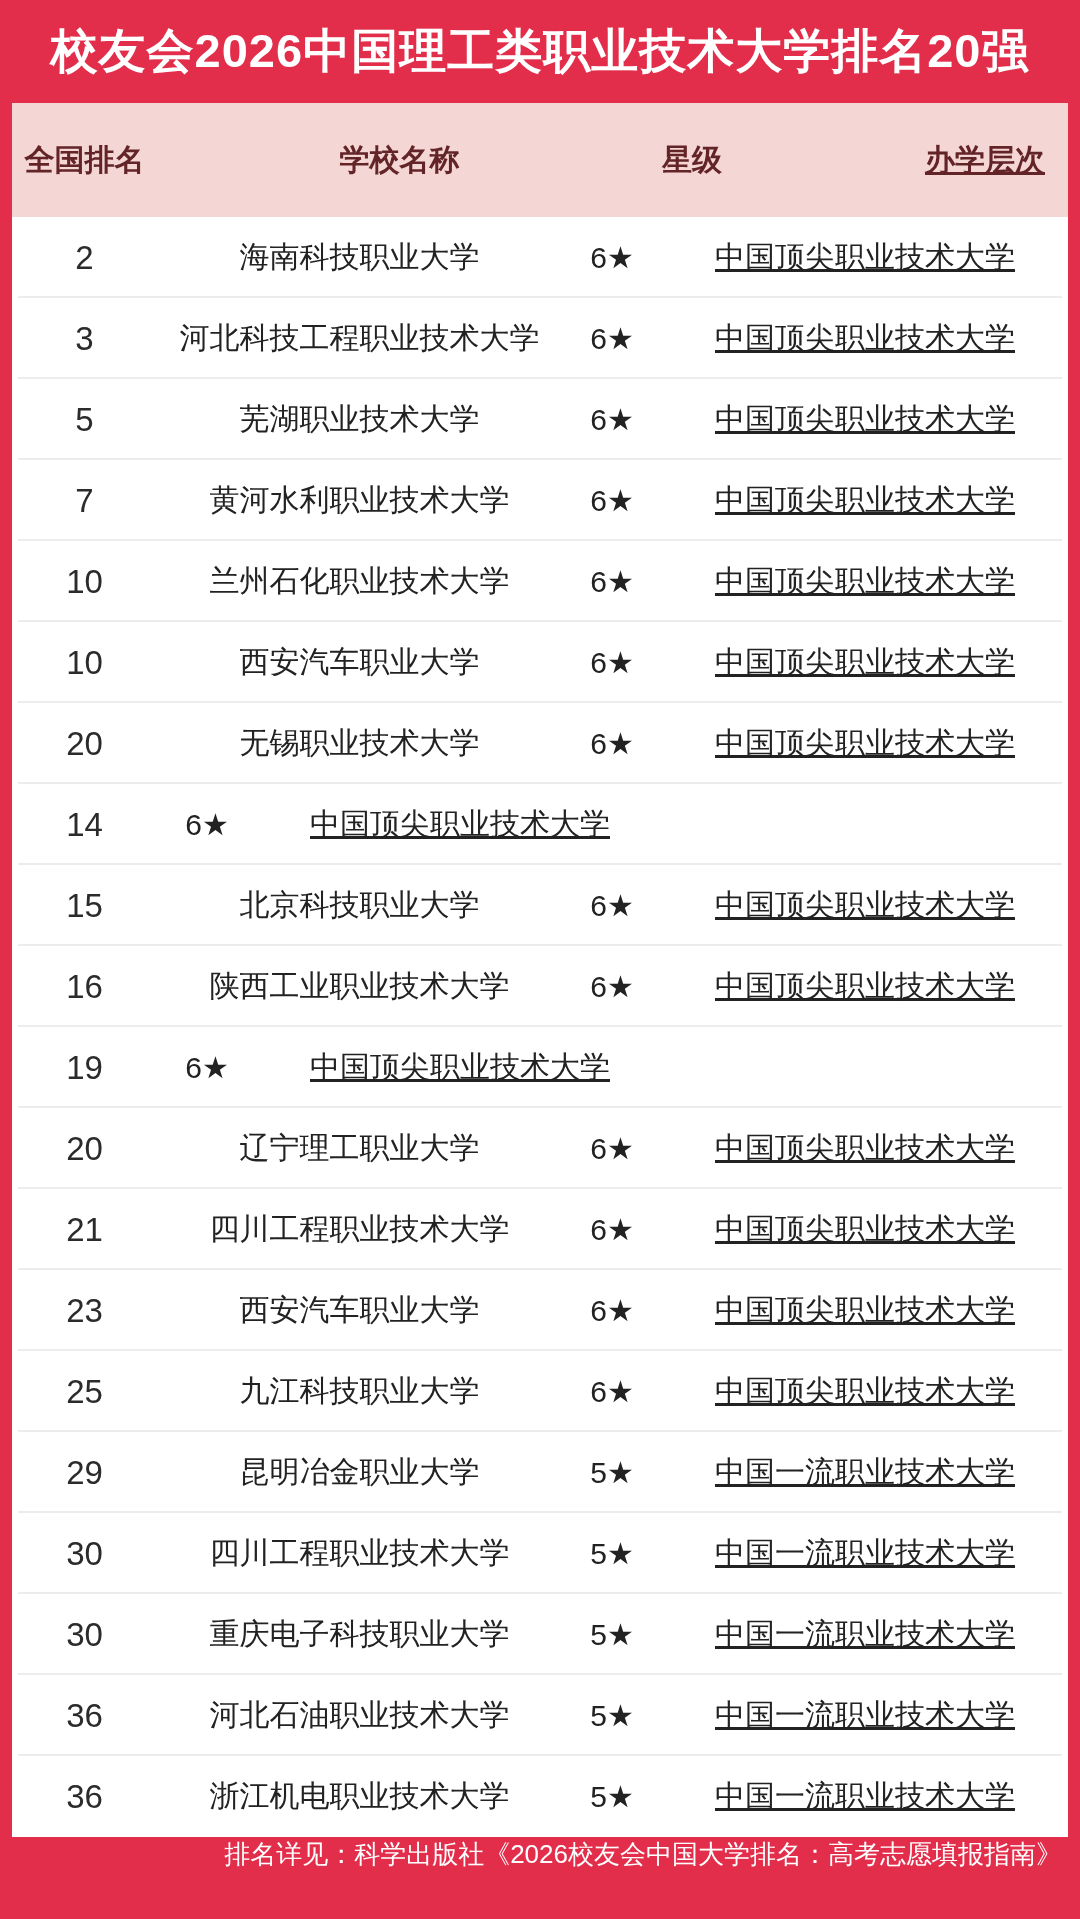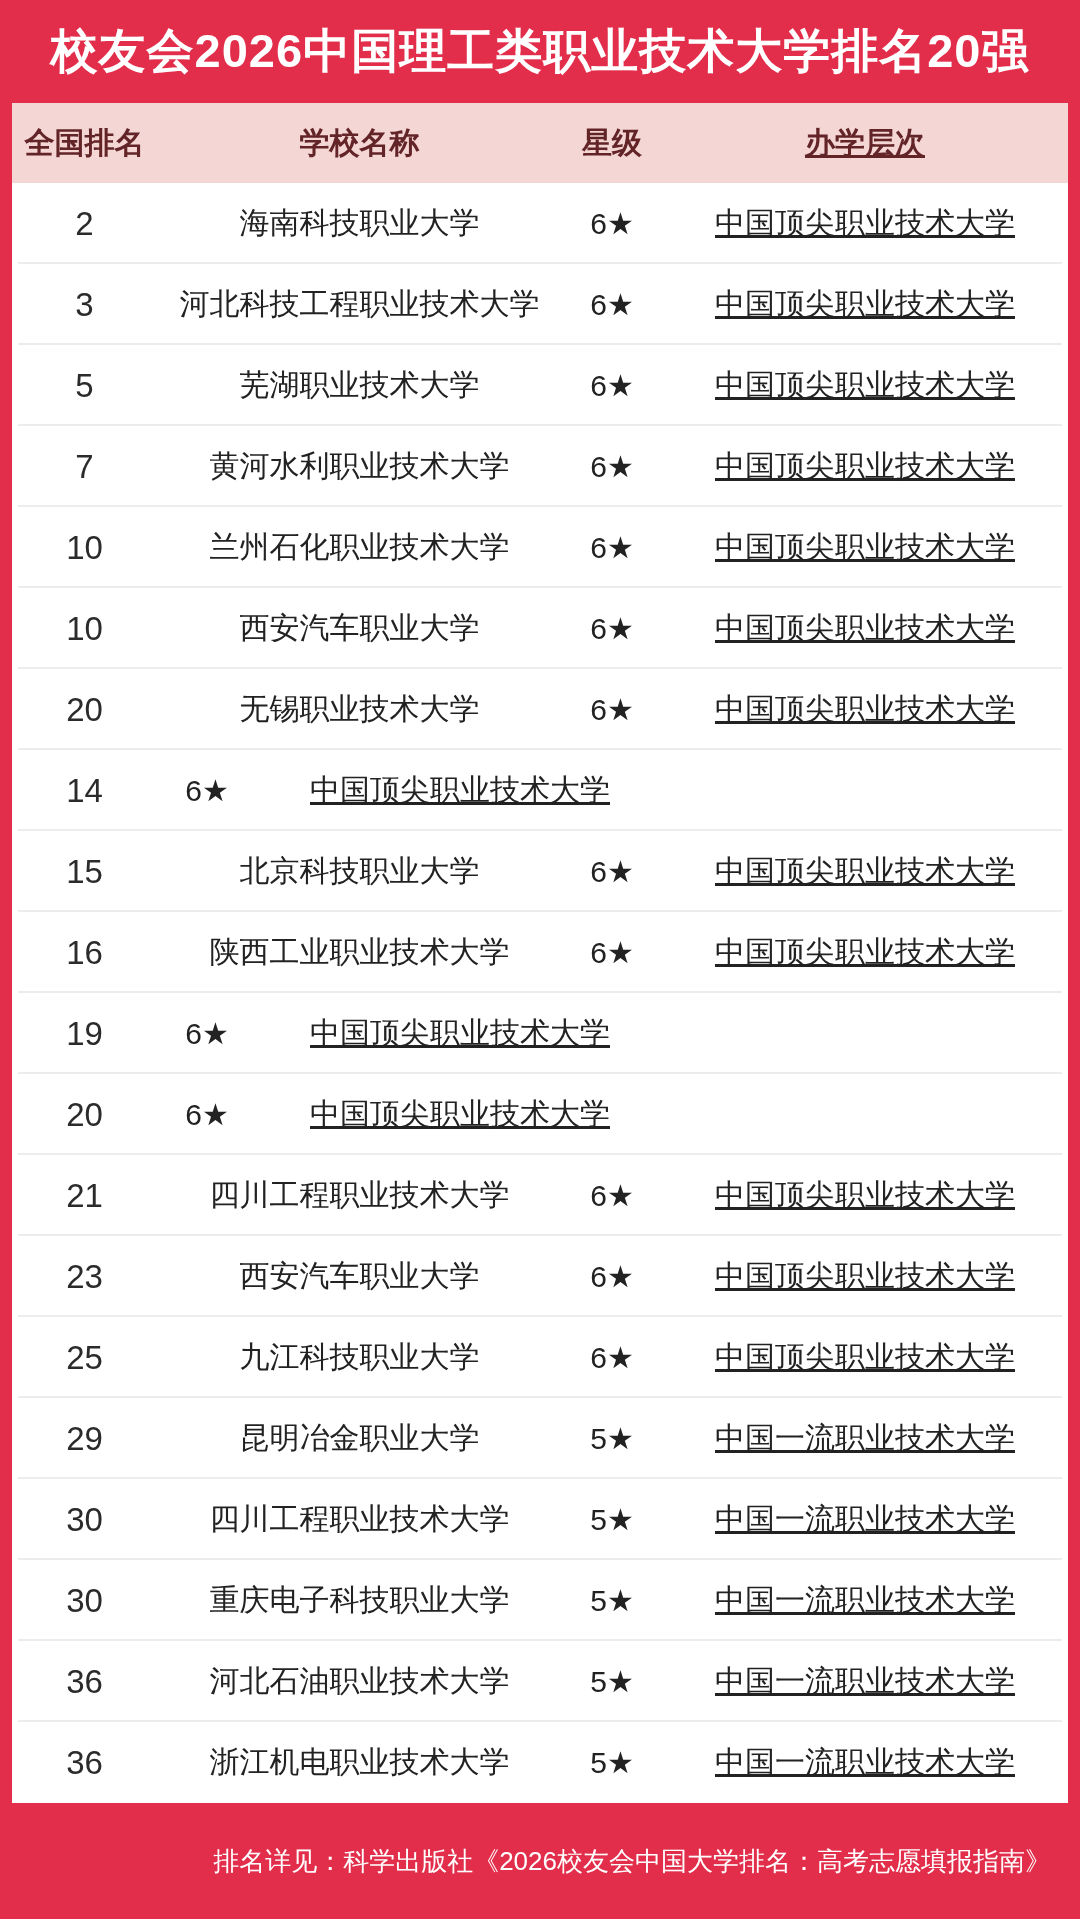--- a/index.html
+++ b/index.html
@@ -29,29 +29,30 @@
   }
   .title-bar h1 {
     margin: 0;
     color: var(--title-text, #FFFFFF);
     font-size: 47px;
     font-weight: bold;
     letter-spacing: 1px;
     white-space: nowrap;
   }
   .header-row {
-    height: 80px;
+    height: 114px;
     flex: none;
     margin: 0 12px;
     background: var(--header-pink, #F4D6D4);
     display: flex;
     align-items: center;
     color: var(--header-text, #632428);
     font-weight: bold;
     font-size: 30px;
+    gap: 40px;
   }
   .table-body {
     flex: none;
     margin: 0 12px;
     background: #FFFFFF;
     display: flex;
     flex-direction: column;
   }
   .row {
     height: 81px;
@@ -73,23 +74,23 @@
   }
   .cell { text-align: center; white-space: nowrap; }
   .cell.rank   { width: 145px; flex: none; }
   .cell.school { width: 405px; flex: none; text-align: center; }
   .cell.star   { width: 100px; flex: none; }
   .cell.level  { width: 406px; flex: none; text-decoration: underline; }
   .row .cell.rank { font-size: 33px; color: #2B2B2B; }
   .footer {
     flex: 1;
     display: flex;
-    align-items: center;
+    align-items: flex-start;
     justify-content: flex-end;
-    padding-right: 29px;
+    padding-right: 18px;
   }
   .footer span {
     color: var(--title-text, #FFFFFF);
     font-size: 26px;
     white-space: nowrap;
   }
 </style>
 </head>
 <body>
 
@@ -177,20 +178,21 @@
   </div>
 
   <div class="row">
     <div class="cell rank">19</div>
     <div class="cell star">6★</div>
     <div class="cell level">中国顶尖职业技术大学</div>
   </div>
 
   <div class="row">
     <div class="cell rank">20</div>
+    <div class="cell school">辽宁理工职业大学</div>
     <div class="cell star">6★</div>
     <div class="cell level">中国顶尖职业技术大学</div>
   </div>
 
   <div class="row">
     <div class="cell rank">21</div>
     <div class="cell school">四川工程职业技术大学</div>
     <div class="cell star">6★</div>
     <div class="cell level">中国顶尖职业技术大学</div>
   </div>

